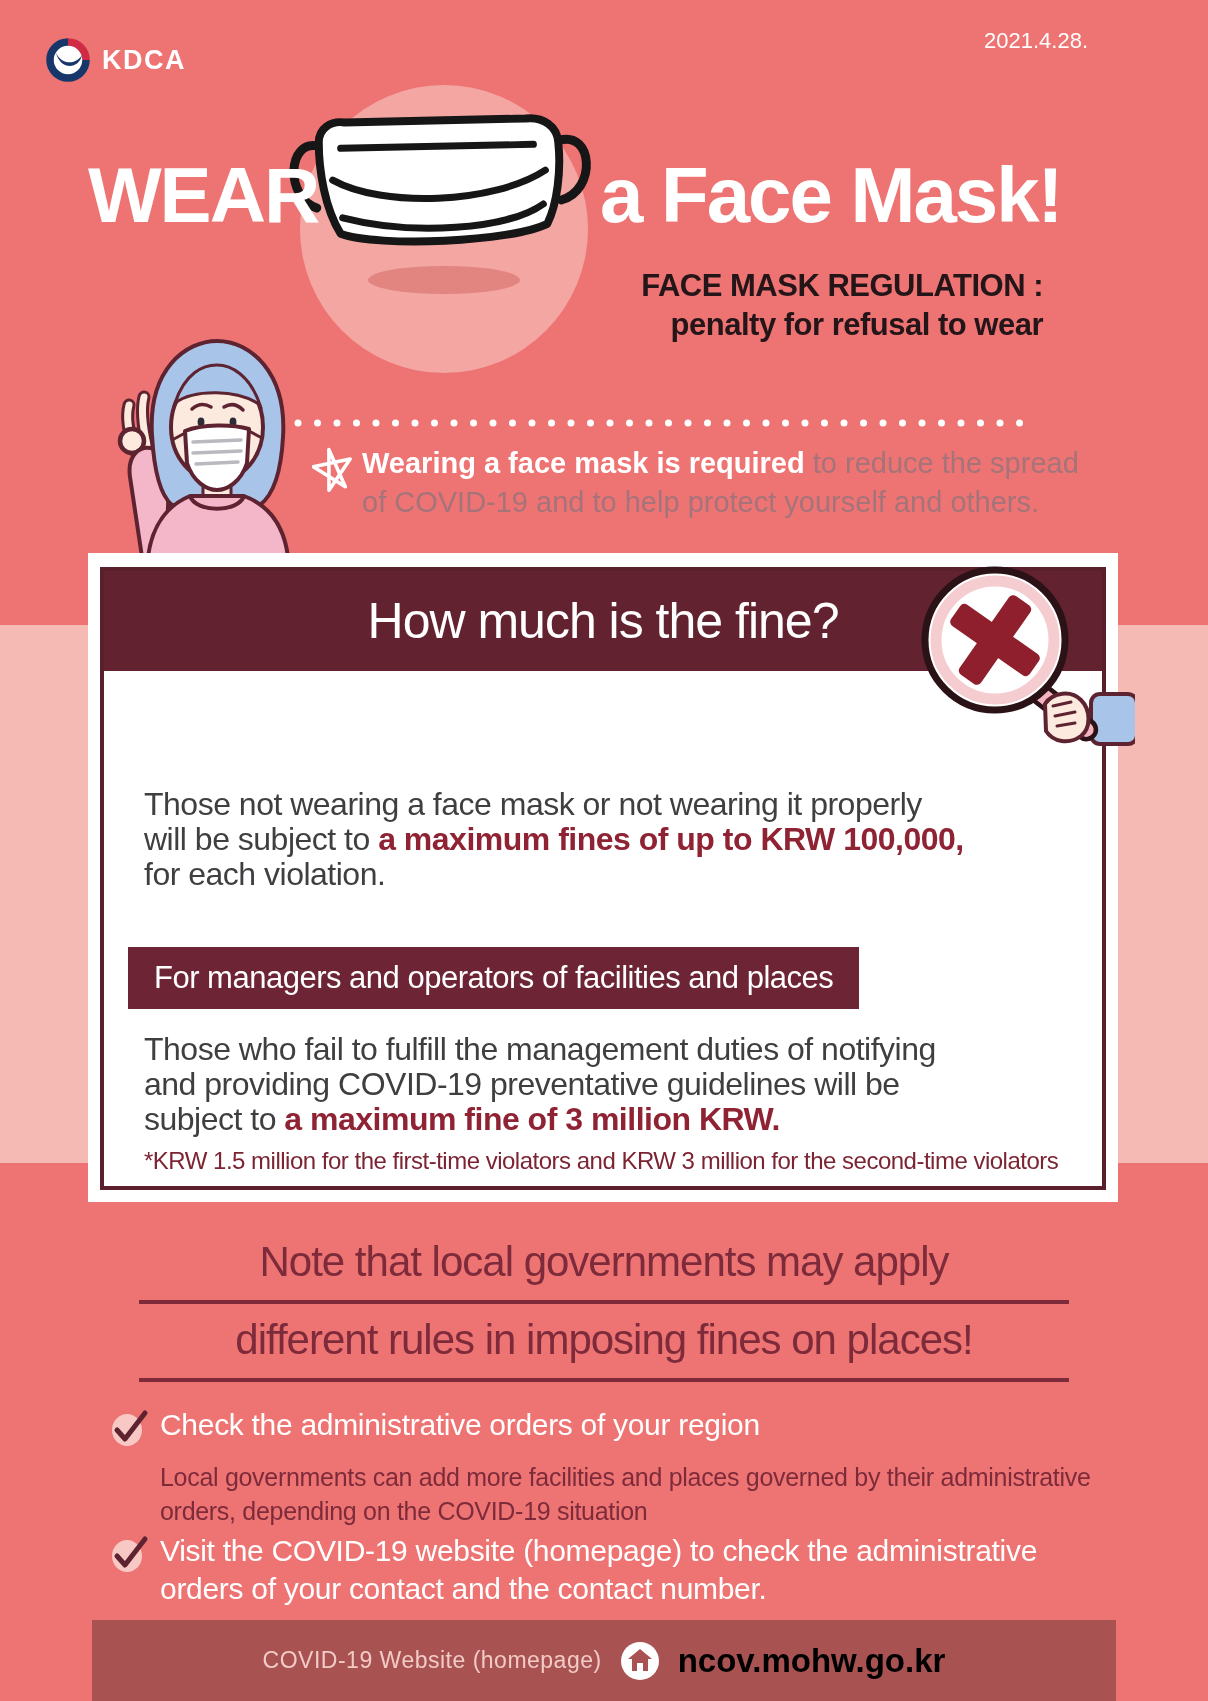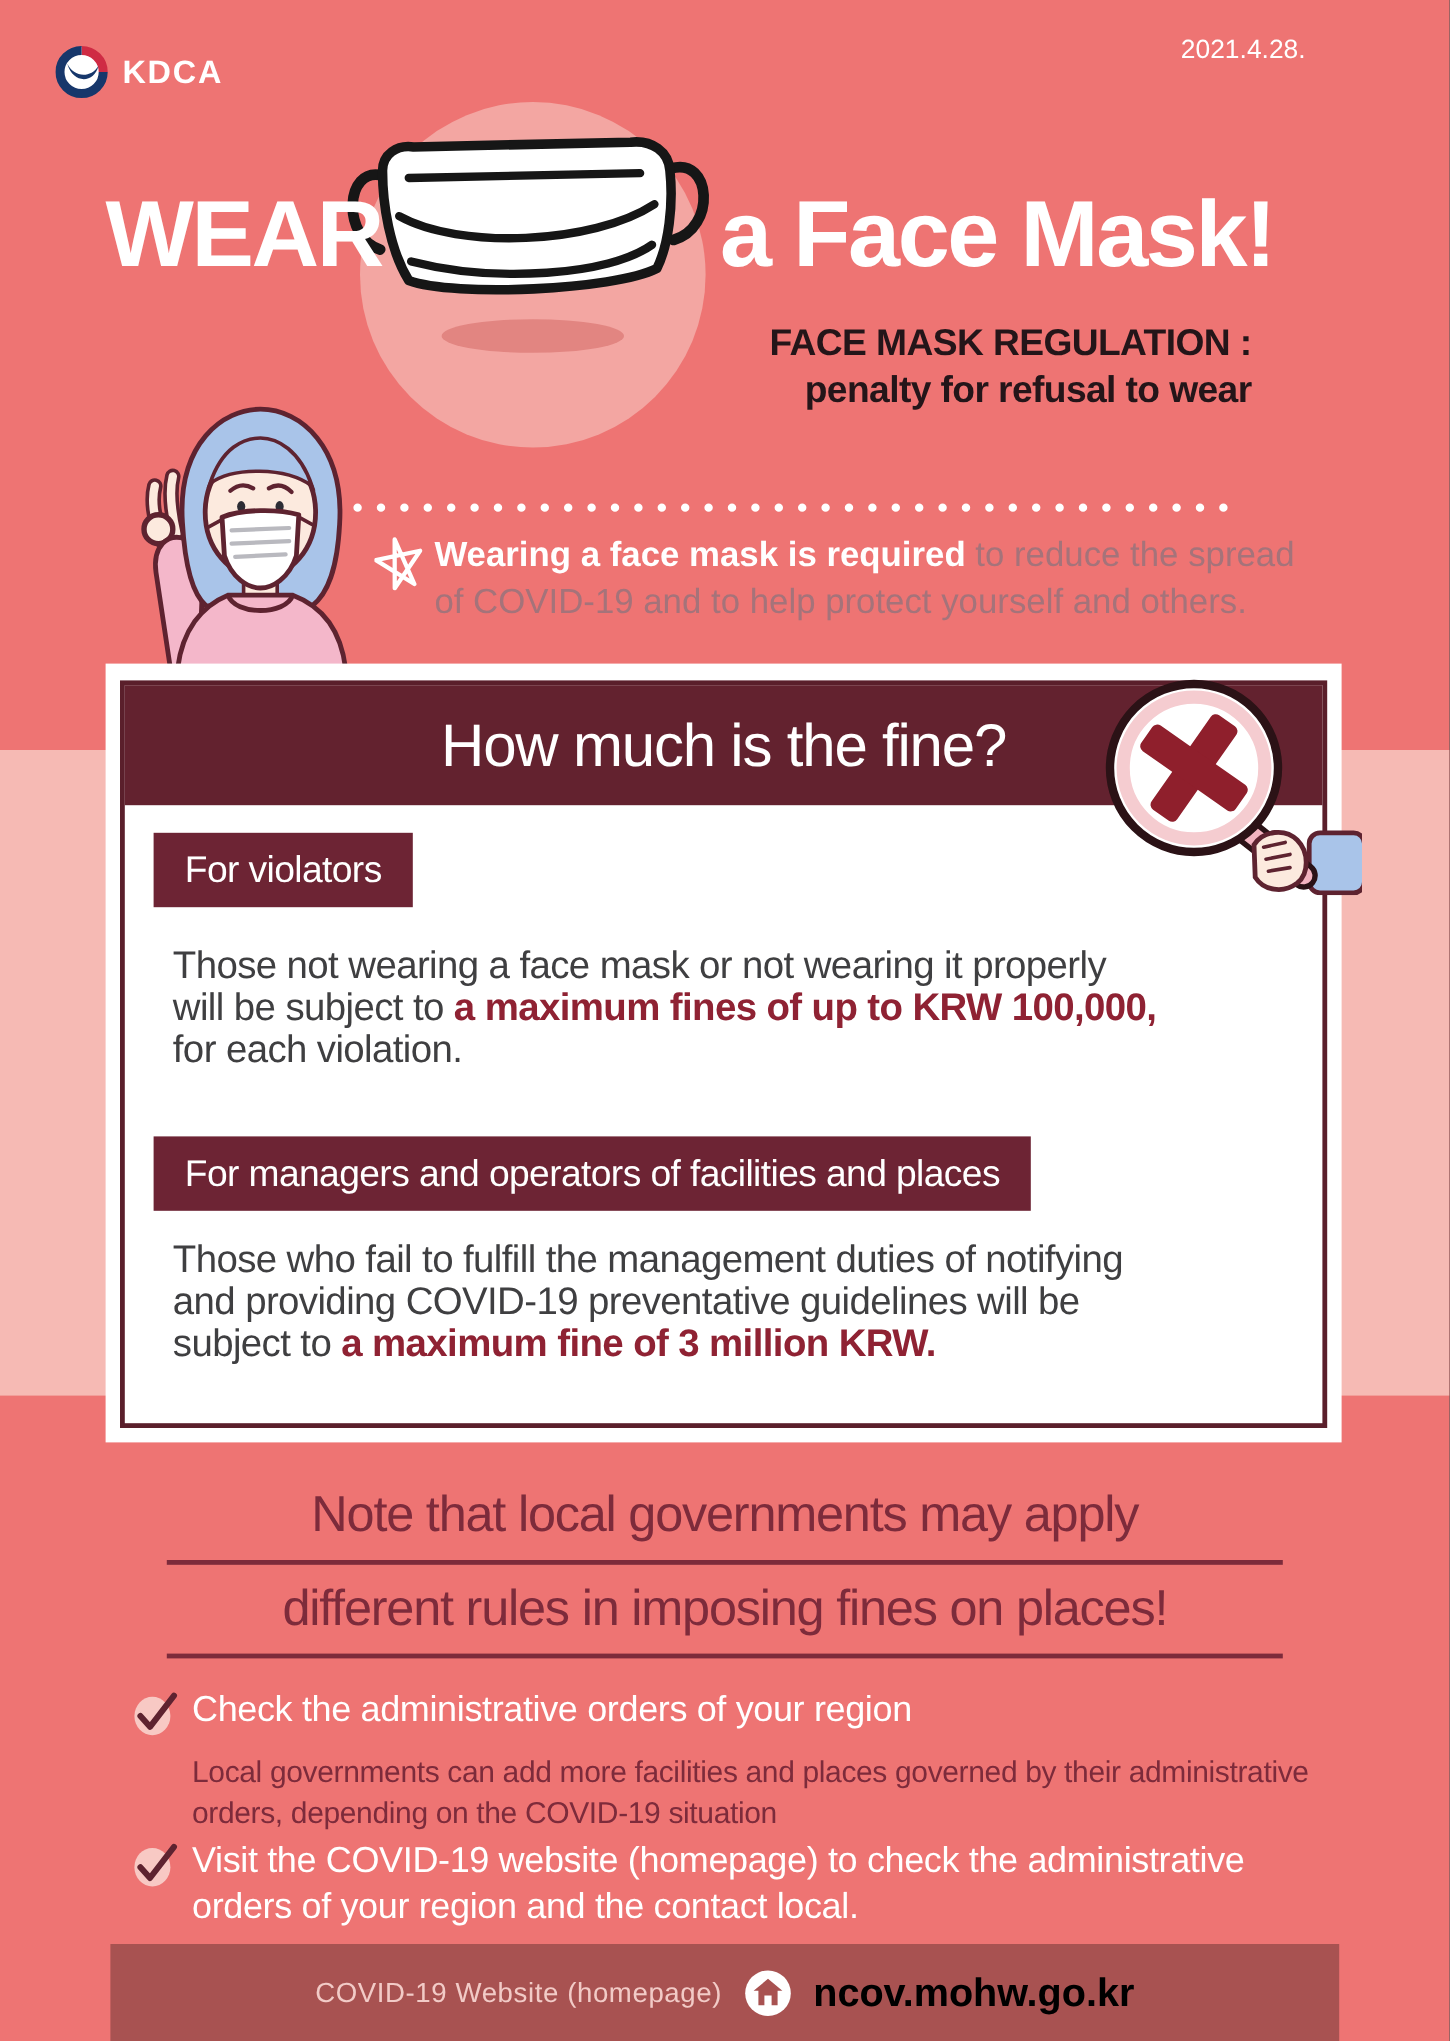--- a/index.html
+++ b/index.html
@@ -146,32 +146,32 @@
   <div class="intro-text">
     <div><b>Wearing a face mask is required</b><span> to reduce the spread</span></div>
     <div>of COVID-19 and to help protect yourself and others.</div>
   </div>
 
   <div class="fine-card">
     <div class="card-frame">
       <div class="card-header">
         <span class="card-title">How much is the fine?</span>
       </div>
-      <div class="badge badge-1">For violators</div>
       <div class="para para-1">
         <div><span>Those not wearing a face mask or not wearing it properly</span></div>
         <div><span>will be subject to </span><b>a maximum fines of up to KRW 100,000,</b></div>
         <div><span>for each violation.</span><b></b></div>
       </div>
       <div class="badge badge-2">For managers and operators of facilities and places</div>
       <div class="para para-2">
         <div><span>Those who fail to fulfill the management duties of notifying</span></div>
         <div><span>and providing COVID-19 preventative guidelines will be</span><b></b></div>
         <div><span>subject to </span><b>a maximum fine of 3 million KRW.</b></div>
       </div>
+      <div class="footnote">*KRW 1.5 million for the first-time violators and KRW 3 million for the second-time violators</div>
     </div>
   </div>
 
   <svg class="magnifier-svg" viewBox="0 0 240 190">
     <rect x="196" y="138" width="46" height="50" rx="9" fill="#a9c4e9" stroke="#5e2330" stroke-width="4"></rect>
     <rect x="136" y="128" width="19" height="78" rx="9.5" fill="#f3b3c0" stroke="#2b1216" stroke-width="4.5" transform="rotate(-52 145 138)"></rect>
     <circle cx="100" cy="84" r="70" fill="#ffffff" stroke="#2b1216" stroke-width="7"></circle>
     <circle cx="100" cy="84" r="59" fill="none" stroke="#f5ccd0" stroke-width="11"></circle>
     <g transform="rotate(35 100 84)">
       <rect x="87" y="36" width="26" height="96" rx="5" fill="#8f1f2c"></rect>
@@ -195,21 +195,21 @@
     <div>Local governments can add more facilities and places governed by their administrative</div>
     <div>orders, depending on the COVID-19 situation</div>
   </div>
 
   <svg class="check-icon check-icon-2" viewBox="0 0 46 40">
     <ellipse cx="17" cy="22" rx="15" ry="16" fill="#f8c9c4"></ellipse>
     <path d="M7,22 L15,31 L35,5" stroke="#5e2330" stroke-width="5" fill="none" stroke-linecap="round" stroke-linejoin="round"></path>
   </svg>
   <div class="check-text check-text-2">
     <div>Visit the COVID-19 website (homepage) to check the administrative</div>
-    <div>orders of your region and the contact local.</div>
+    <div>orders of your contact and the contact number.</div>
   </div>
 
   <div class="footer-bar">
     <span class="footer-label">COVID-19 Website (homepage)</span>
     <svg width="40" height="40" viewBox="0 0 40 40">
       <circle cx="20" cy="20" r="19" fill="#ffffff"></circle>
       <path d="M20,8 L32,18 L28,18 L28,30 L23,30 L23,22 L17,22 L17,30 L12,30 L12,18 L8,18 Z" fill="#a85251"></path>
     </svg>
     <a href="#" class="footer-url">ncov.mohw.go.kr</a>
   </div>

